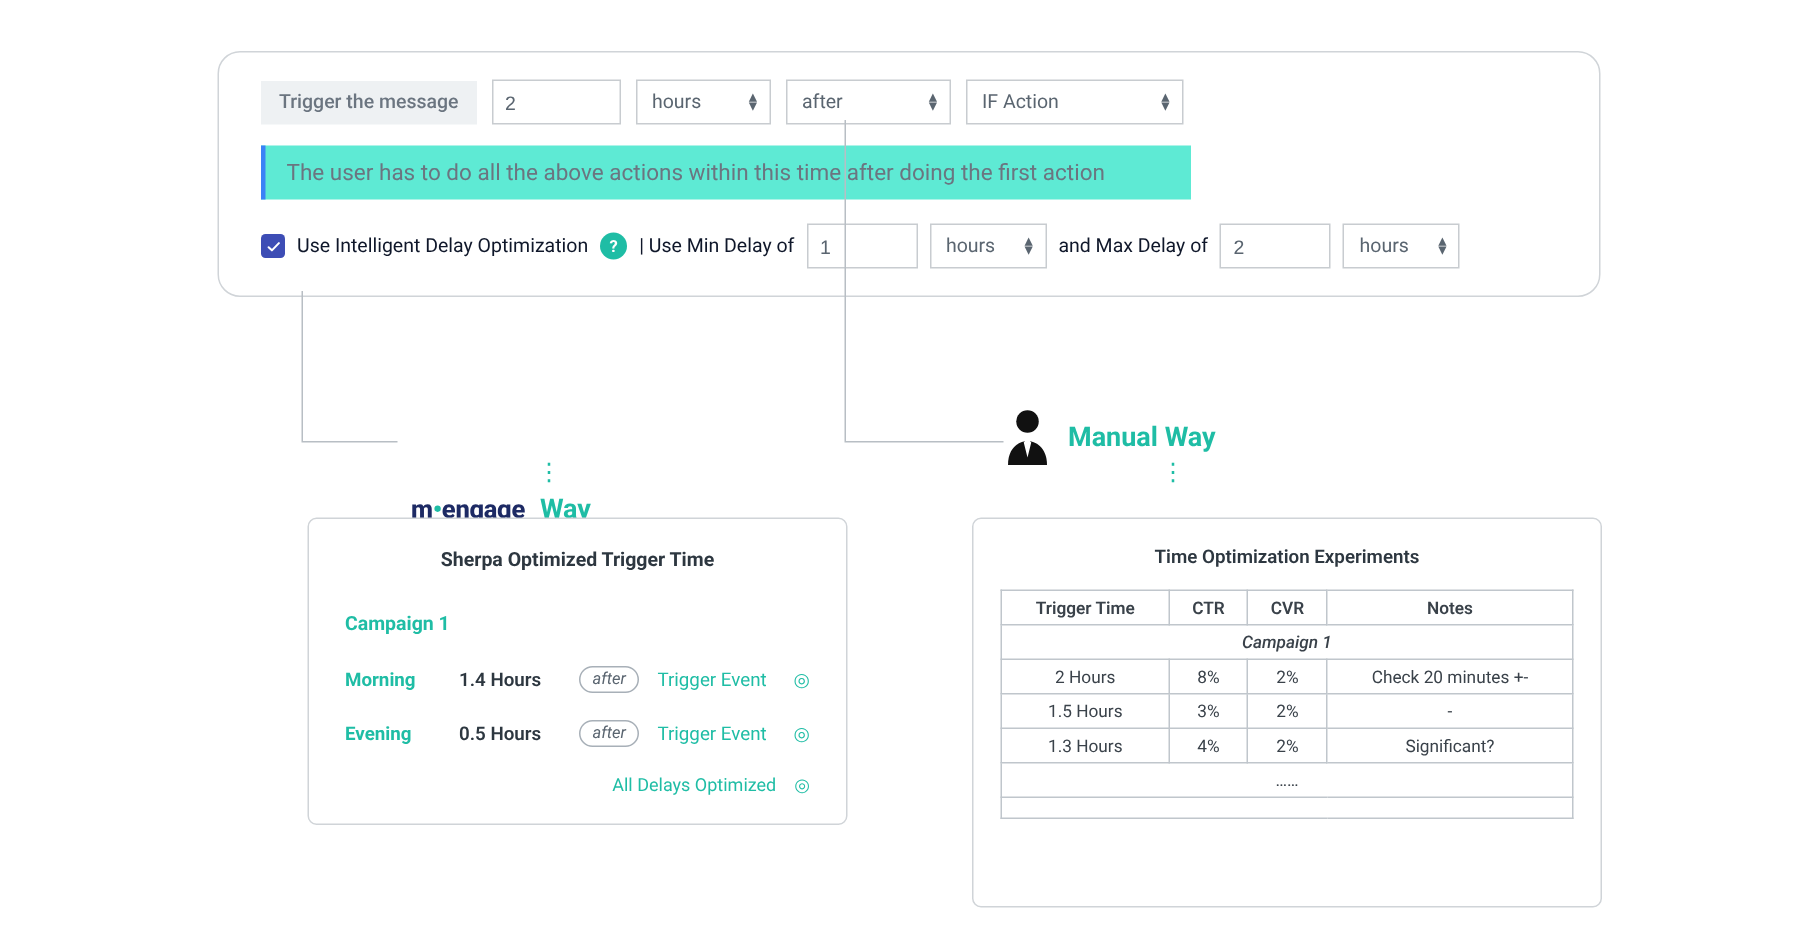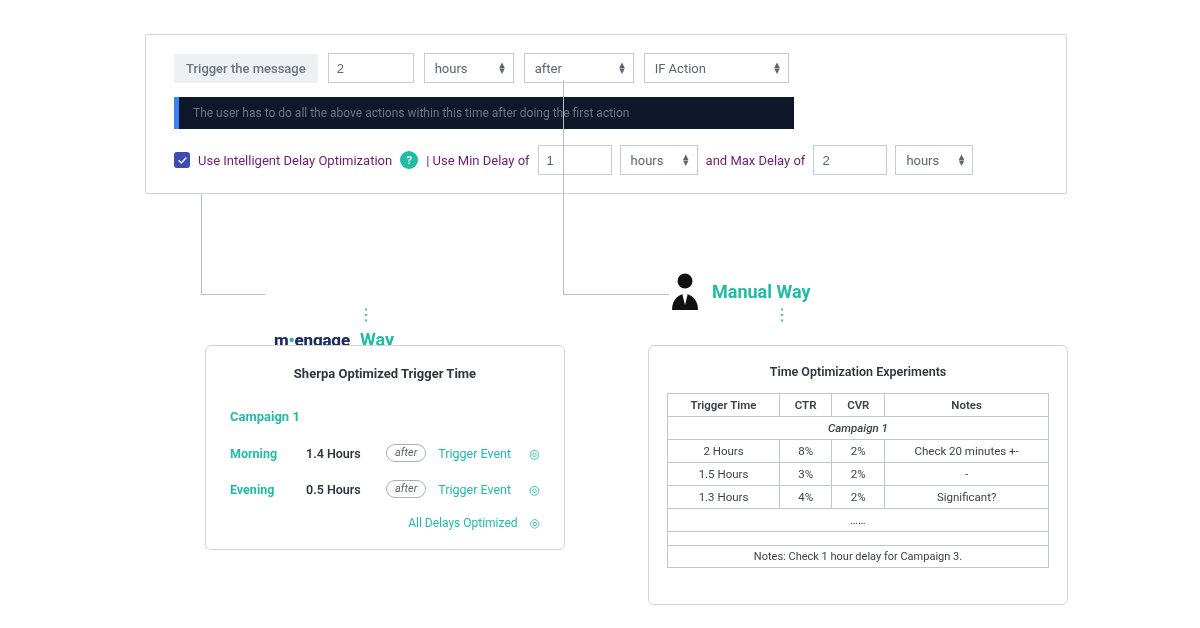--- a/index.html
+++ b/index.html
@@ -12,21 +12,21 @@
     overflow: hidden;
   }
 
   
   .config-panel {
     position: absolute;
     left: 145px;
     top: 34px;
     width: 922px;
     border: 1px solid #d0d4d8;
-    border-radius: 2px;
+    border-radius: 15px;
     padding: 18px 28px 18px 28px;
     font-size: 13px;
     color: #5a6570;
   }
   .row1 { display: flex; align-items: center; gap: 10px; }
   .trigger-label {
     background: #eef1f3;
     padding: 7px 12px;
     color: #6b7580;
     font-weight: 500;
@@ -63,44 +63,44 @@
     display: flex;
     flex-direction: column;
     gap: 0;
   }
   .select-box .caret span { line-height: 6px; }
   .select-wide { min-width: 145px; }
   .select-after { min-width: 110px; }
 
   .info-bar {
     margin-top: 14px;
-    border-left: 5px solid #3b82f6;
-    background: #0f172a;
+    border-left: 3px solid #3b82f6;
+    background: #5eead4;
     padding: 9px 14px;
-    font-size: 12px;
+    font-size: 15px;
     color: #6b7580;
     width: 620px;
   }
 
   .row2 { display: flex; align-items: center; gap: 8px; margin-top: 16px; flex-wrap: nowrap; }
   .checkbox {
     width: 16px; height: 16px;
     background: #3d4db5;
     border-radius: 3px;
     display: flex; align-items: center; justify-content: center;
     color: #fff; font-size: 11px;
   }
   .checkbox svg { width: 11px; height: 11px; }
   .help-badge {
     width: 18px; height: 18px; border-radius: 50%;
     background: #1fbda5; color: #fff;
     display: inline-flex; align-items: center; justify-content: center;
     font-size: 11px; font-weight: 700;
   }
-  .row2 .txt { color: #701a75; font-size: 13px; white-space: nowrap; }
+  .row2 .txt { color: #0f172a; font-size: 13px; white-space: nowrap; }
 
   
   .connector {
     position: absolute;
     border-color: #b8bec4;
     border-style: solid;
   }
   
   #c-left-v { left: 201px; top: 194px; width: 0; height: 100px; border-width: 0 0 0 1px; }
   #c-left-h { left: 201px; top: 294px; width: 64px; height: 0; border-width: 1px 0 0 0; }
@@ -348,18 +348,15 @@
         <td>4%</td>
         <td>2%</td>
         <td>Significant?</td>
       </tr>
       <tr class="notes-row">
         <td colspan="4">……</td>
       </tr>
       <tr class="blank">
           <td colspan="4"></td>
         </tr>
-      <tr class="footer-note">
-        <td colspan="4">Notes: Check 1 hour delay for Campaign 3.</td>
-      </tr>
     </tbody>
   </table>
 </div>
 
 </body></html>

